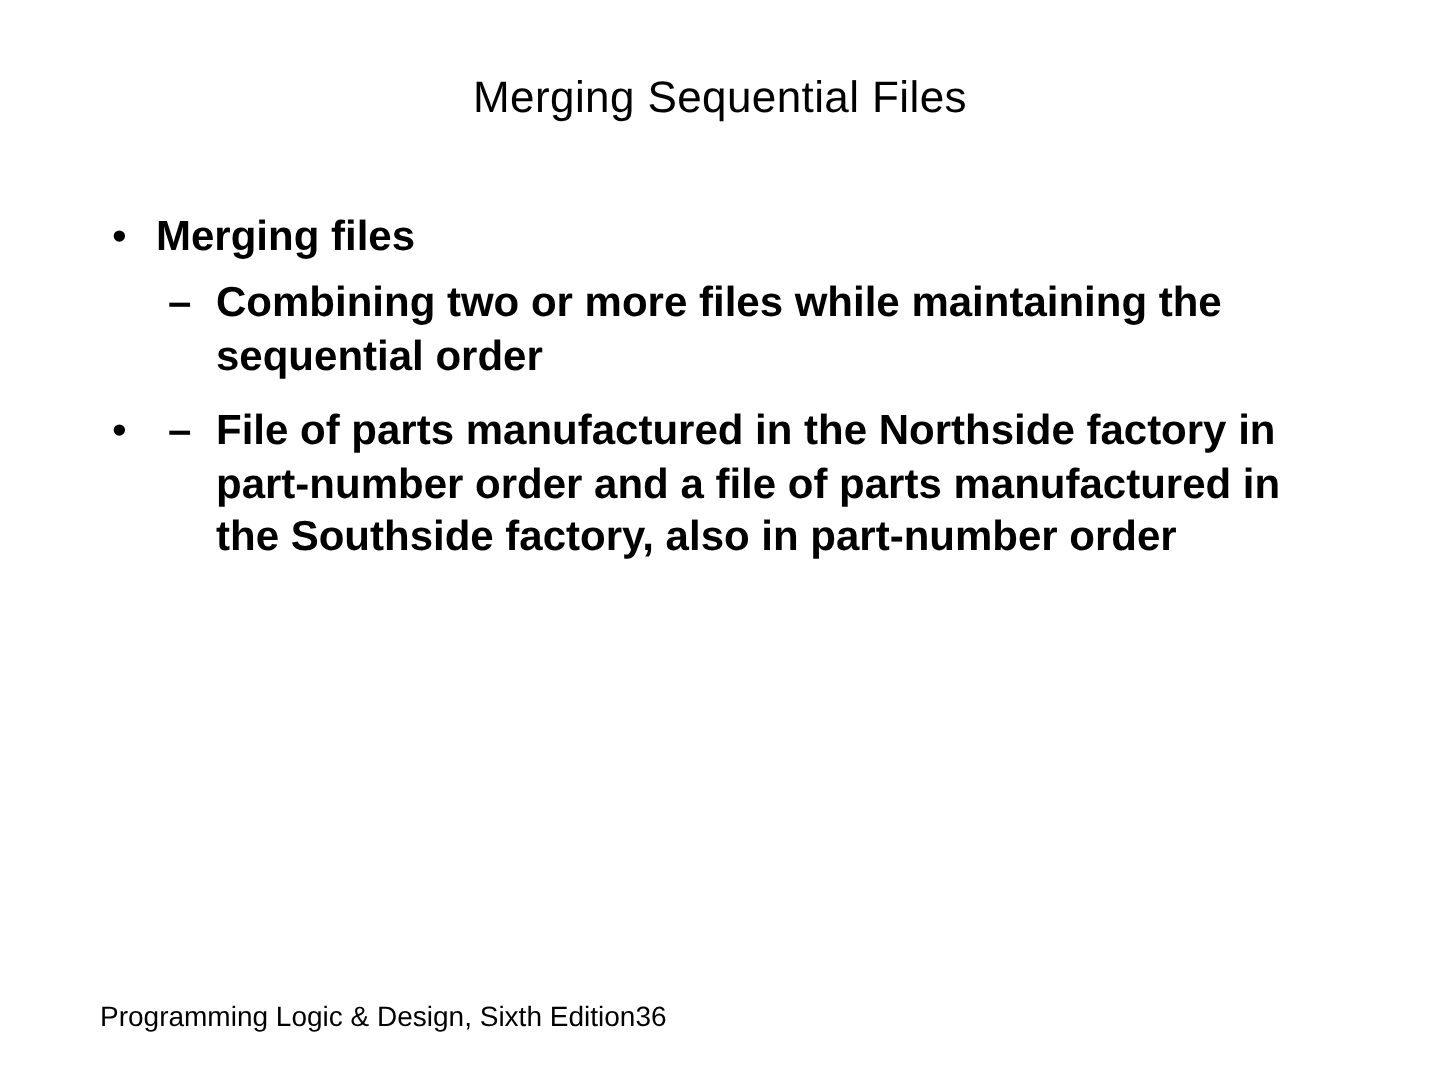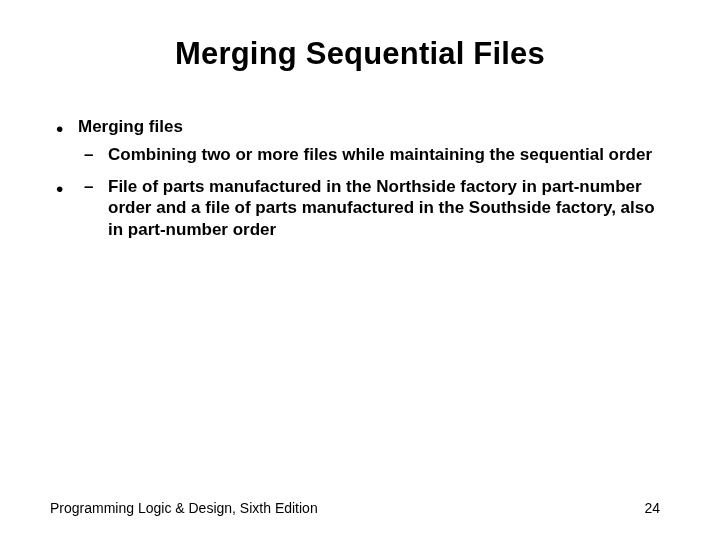--- a/index.html
+++ b/index.html
@@ -5,30 +5,30 @@
   * { margin: 0; padding: 0; box-sizing: border-box; }
   html, body { width: 720px; height: 540px; }
   body {
     font-family: Arial, Helvetica, sans-serif;
     background: #fff;
     color: #000;
     position: relative;
     padding: 30px 50px 0 50px;
   }
   .title {
-    font-size: 31px;
+    font-size: 22px;
     text-align: center;
-    font-weight: 700;
+    font-weight: 400;
     margin-top: 6px;
     margin-bottom: 44px;
     letter-spacing: 0.2px;
   }
   ul.top {
     list-style: none;
-    font-size: 17px;
+    font-size: 21px;
     line-height: 1.28;
   }
   ul.top > li {
     position: relative;
     padding-left: 28px;
     margin-bottom: 10px;
   }
   ul.top > li::before {
     content: "•";
     position: absolute;
@@ -55,21 +55,20 @@
     left: 6px;
     top: 0;
   }
   .bold { font-weight: 700; }
   .footer {
     position: absolute;
     bottom: 24px;
     left: 50px;
     right: 60px;
     display: flex;
-    justify-content: space-between;
     font-size: 14px;
     color: #000;
   }
 </style>
 </head>
 <body>
 
 <h1 class="title">Merging Sequential Files</h1>
 
 <ul class="top">
@@ -81,14 +80,14 @@
   </li>
   <li>
     <ul class="sub">
       <li>File of parts manufactured in the Northside factory in part-number order and a file of parts manufactured in the Southside factory, also in part-number order</li>
     </ul>
   </li>
 </ul>
 
 <div class="footer">
   <span>Programming Logic &amp; Design, Sixth Edition</span>
-  <span>24</span>
+  <span>36</span>
 </div>
 
 </body></html>

